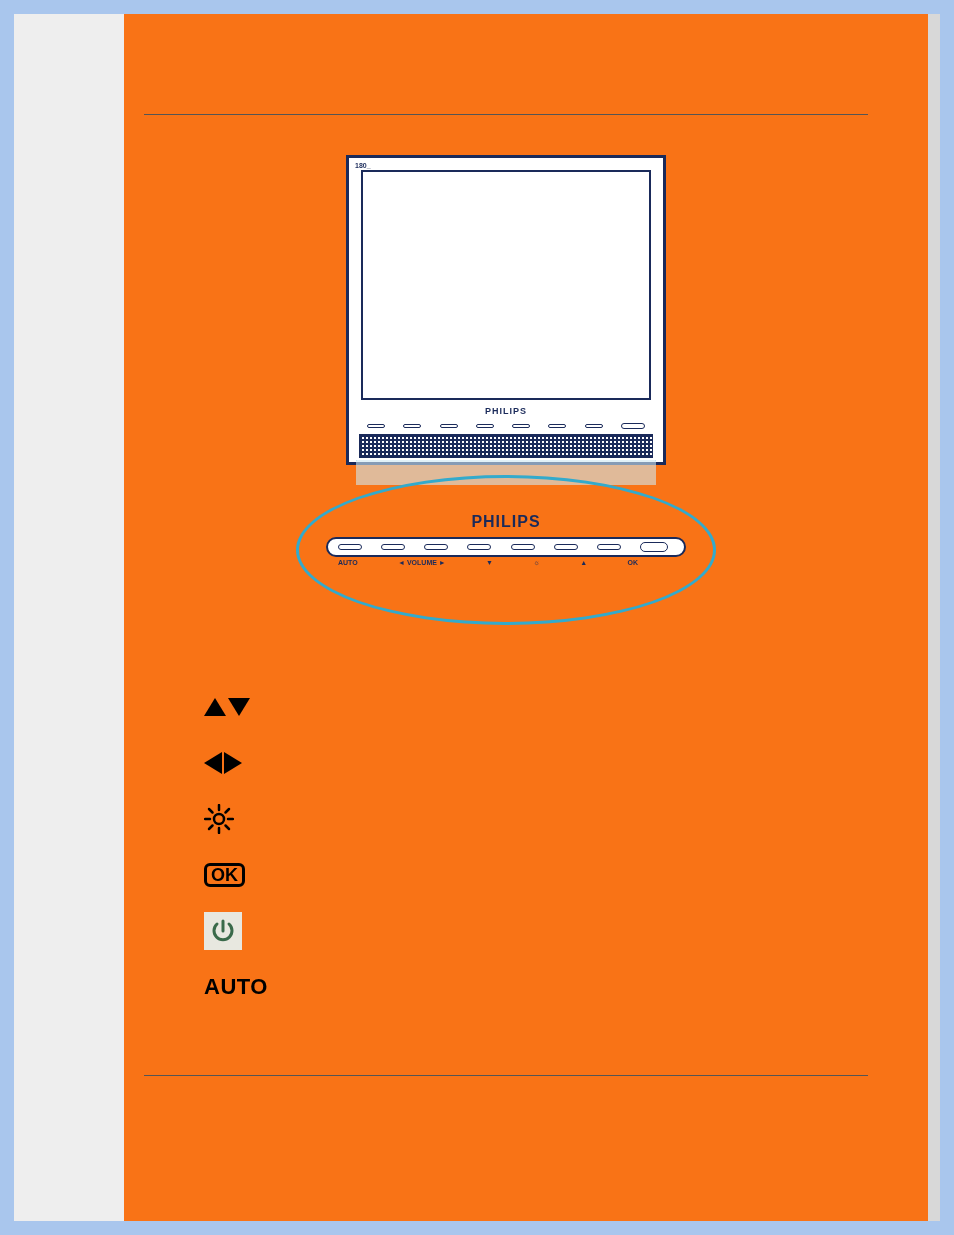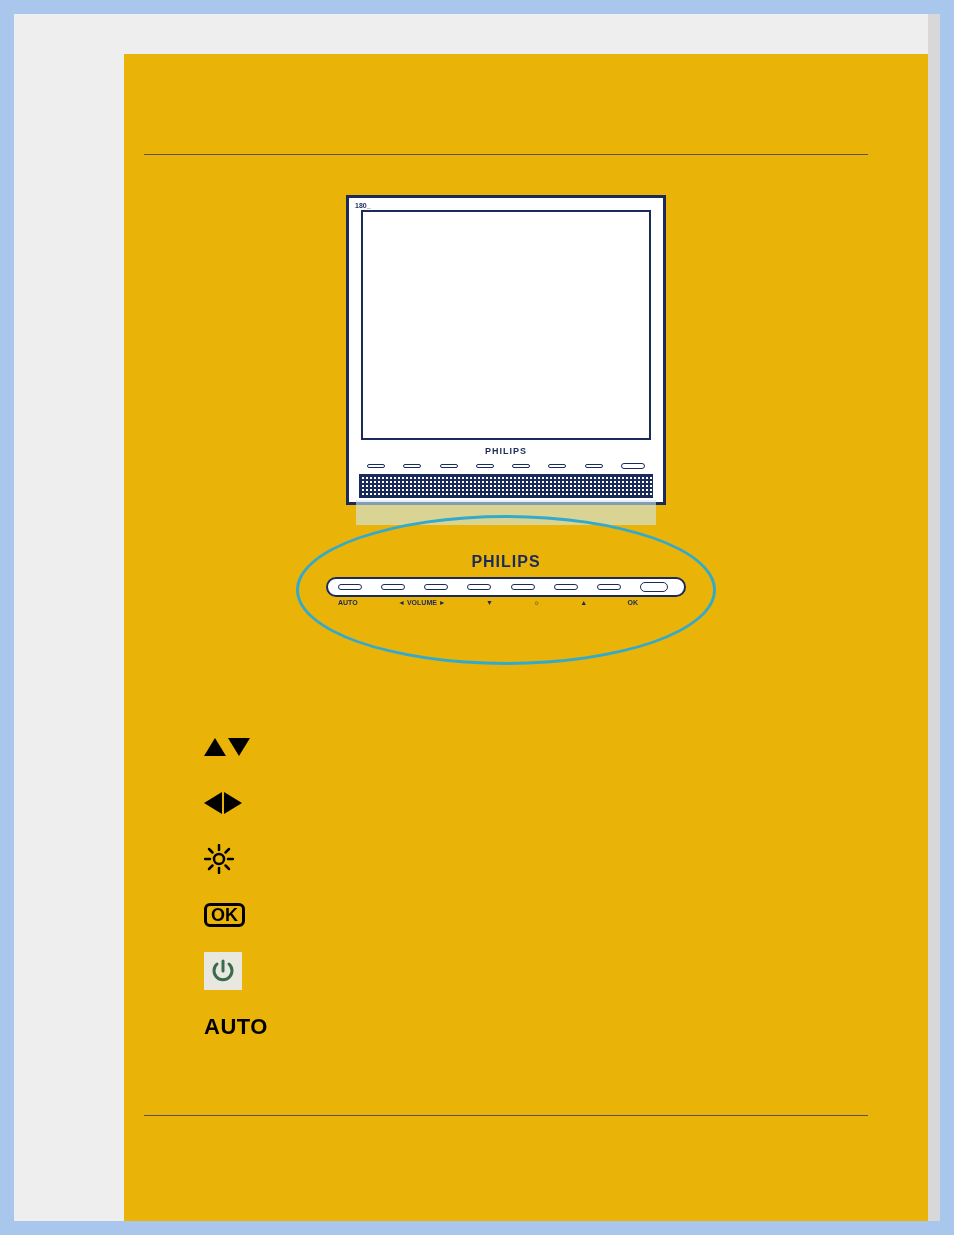--- a/index.html
+++ b/index.html
@@ -17,24 +17,23 @@
     position: relative;
     display: flex;
   }
   .left-margin {
     width: 110px;
     background: #eeeeee;
     height: 100%;
   }
   .content-area {
     flex: 1;
-    background: #eab308;
+    background: #f97316;
     padding: 40px 60px 40px 20px;
     position: relative;
-    margin-top: 40px;
   }
   .right-edge {
     width: 12px;
     background: #d8d8d8;
     height: 100%;
   }
   hr.divider {
     border: none;
     border-top: 1px solid #555;
     margin: 60px 0 40px 0;

